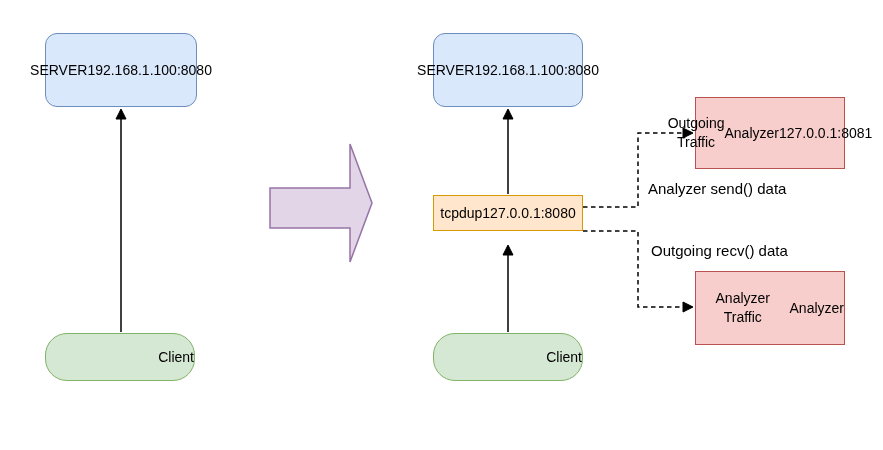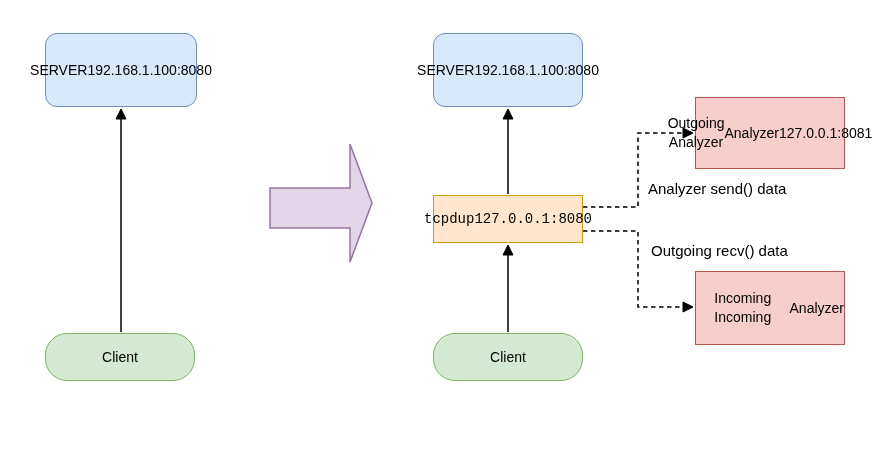--- a/index.html
+++ b/index.html
@@ -43,21 +43,21 @@
   }
   .node-orange {
     background: var(--orange-fill, #ffe6cc);
     border-color: var(--orange-stroke, #d79b00);
   }
   .node-red {
     background: var(--red-fill, #f8cecc);
     border-color: var(--red-stroke, #b85450);
   }
   .rounded-lg { border-radius: 12px; }
-  .rounded-sm { border-radius: 22px; }
+  .rounded-sm { border-radius: 22px; justify-content: flex-end; }
   .edge-label {
     position: absolute;
     font-size: 15px;
     line-height: 18px;
     color: #000000;
     white-space: nowrap;
   }
   .solid-edge {
     stroke: var(--connector, #000000);
     stroke-width: 1.5;
@@ -108,37 +108,37 @@
 
   <div class="node node-green rounded-sm" style="left:45px; top:333px; width:150px; height:48px;">
     <div>Client</div>
   </div>
 
   <div class="node node-blue rounded-lg" style="left:433px; top:33px; width:150px; height:74px;">
     <div>SERVER</div>
     <div>192.168.1.100:8080</div>
   </div>
 
-  <div class="node node-orange" style="left:433px; top:195px; width:150px; height:48px;font-family:Liberation Mono, monospace;">
+  <div class="node node-orange" style="left:433px; top:195px; width:150px; height:36px;">
     <div>tcpdup</div>
     <div>127.0.0.1:8080</div>
   </div>
 
   <div class="node node-green rounded-sm" style="left:433px; top:333px; width:150px; height:48px;">
     <div>Client</div>
   </div>
 
   <div class="node node-red" style="left:695px; top:97px; width:150px; height:72px;">
-    <div>Outgoing Analyzer</div>
+    <div>Outgoing Traffic</div>
     <div>Analyzer</div>
     <div>127.0.0.1:8081</div>
   </div>
 
   <div class="node node-red" style="left:695px; top:271px; width:150px; height:74px;">
-    <div>Incoming Incoming</div>
+    <div>Analyzer Traffic</div>
     <div>Analyzer</div>
   </div>
 
   <div class="edge-label" style="left:648px; top:180px;">Analyzer send() data</div>
 
   <div class="edge-label" style="left:651px; top:242px;">Outgoing recv() data</div>
 
 </div>
 
 </body></html>

